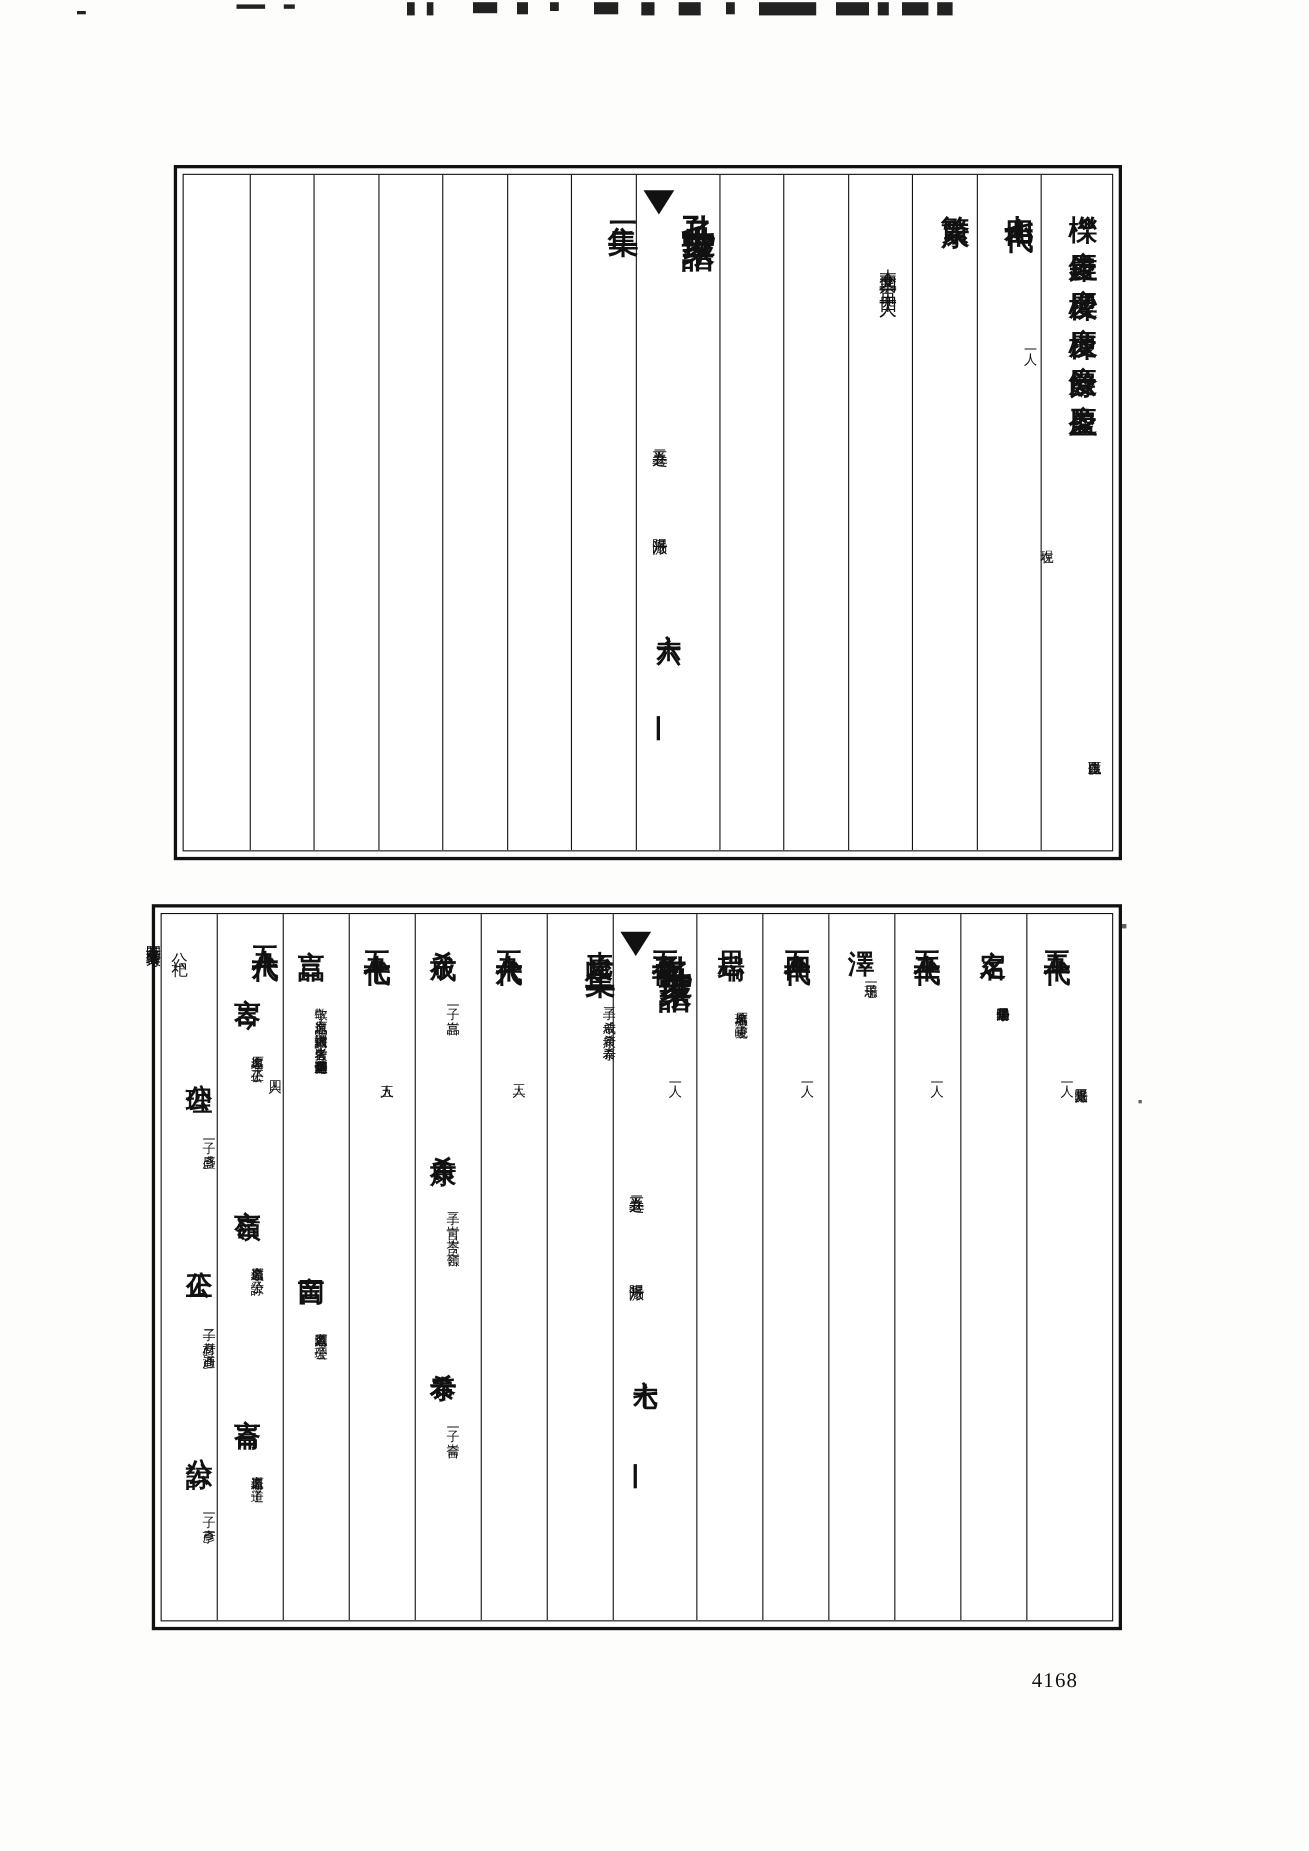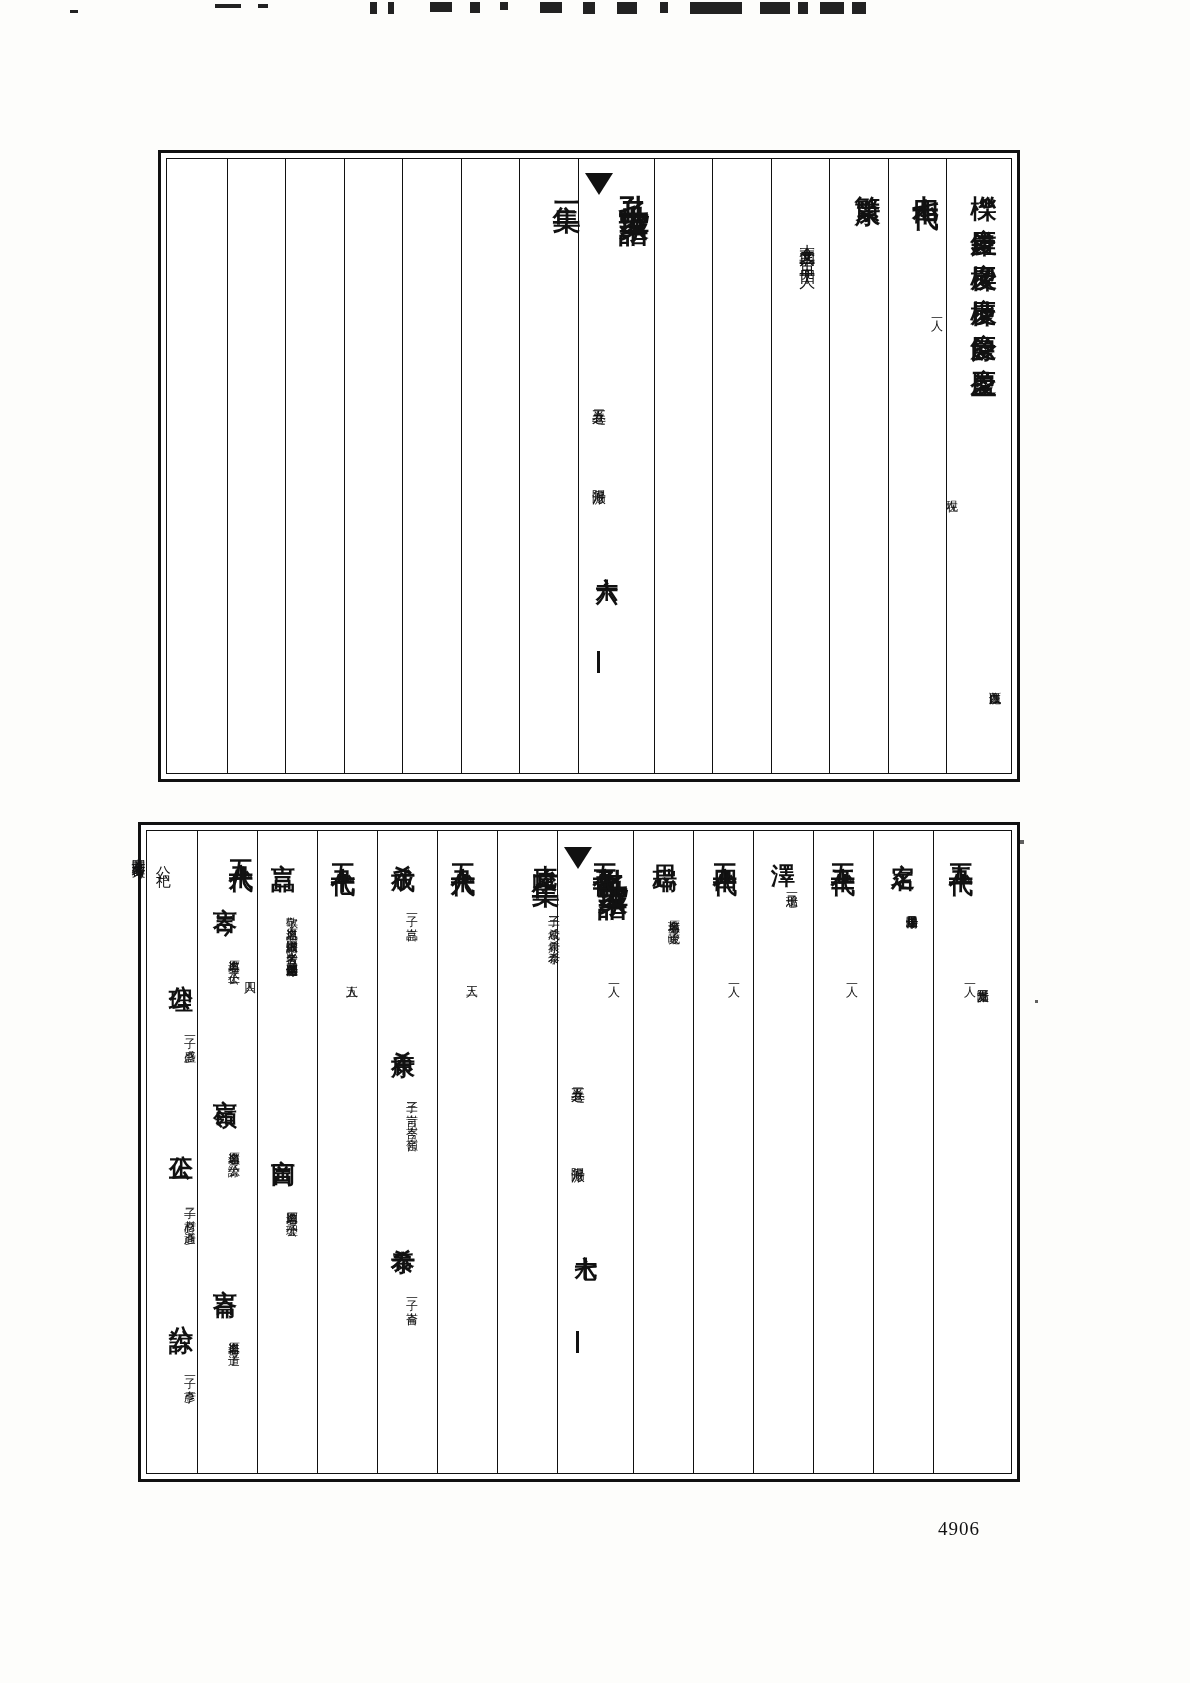--- a/index.html
+++ b/index.html
@@ -353,15 +353,15 @@
     <div class="entry" style="left:22px; top:480px;">
       <span class="name sm">公諒</span>
       <span class="ann" style="margin-top:56px;">子一　彥亨</span>
     </div>
 
     <div class="entry" style="left:-12px; top:18px;">
       <span class="ann" style="font-size:14px; letter-spacing:1px;">寺基岡支名皆失考</span>
     </div>
   </div>
 
-  <div class="folio" style="left:938px; top:1518px;">4906</div>
+  <div class="folio" style="left:938px; top:1518px;">4168</div>
 
 </div>
 
 </body></html>

